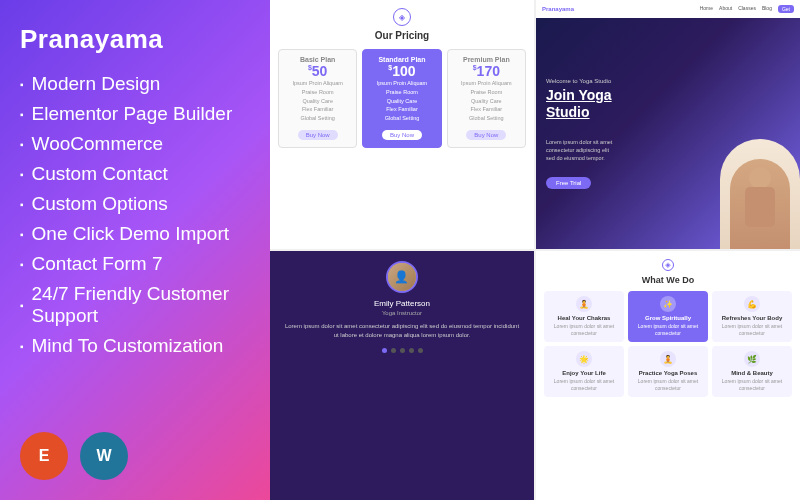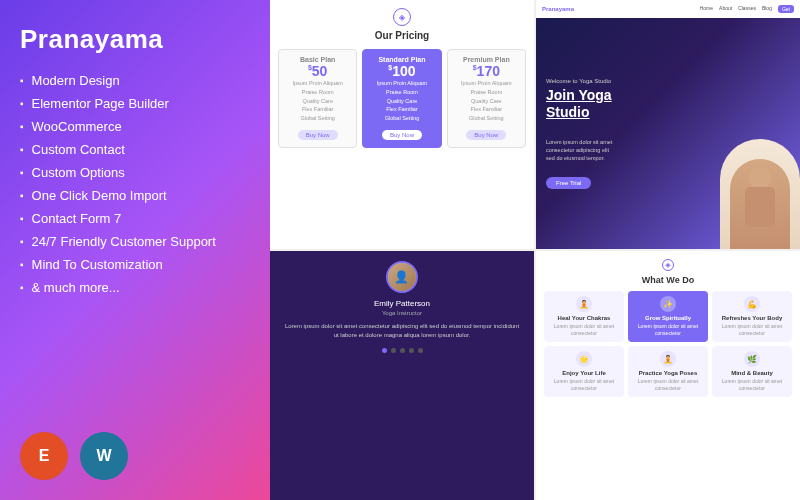--- a/index.html
+++ b/index.html
@@ -33,21 +33,21 @@
       letter-spacing: 0.5px;
     }
 
     .features-list {
       list-style: none;
       padding: 0;
     }
 
     .features-list li {
       color: #fff;
-      font-size: 13px;
+      font-size: 19px;
       margin-bottom: 8px;
       display: flex;
       align-items: center;
       gap: 8px;
     }
 
     .features-list li::before {
       content: '▪';
       color: #fff;
       font-size: 10px;
@@ -443,21 +443,20 @@
     <ul class="features-list">
     <li>Modern Design</li>
         <li>Elementor Page Builder</li>
         <li>WooCommerce</li>
         <li>Custom Contact</li>
         <li>Custom Options</li>
         <li>One Click Demo Import</li>
         <li>Contact Form 7</li>
         <li>24/7 Friendly Customer Support</li>
         <li>Mind To Customization</li>
-        <li>&amp; much more...</li>
       </ul>
   </div>
   <div class="icon-row">
     <div class="icon-badge icon-elementor">
       <span>E</span>
     </div>
     <div class="icon-badge icon-wp">
       <span>W</span>
     </div>
   </div>

